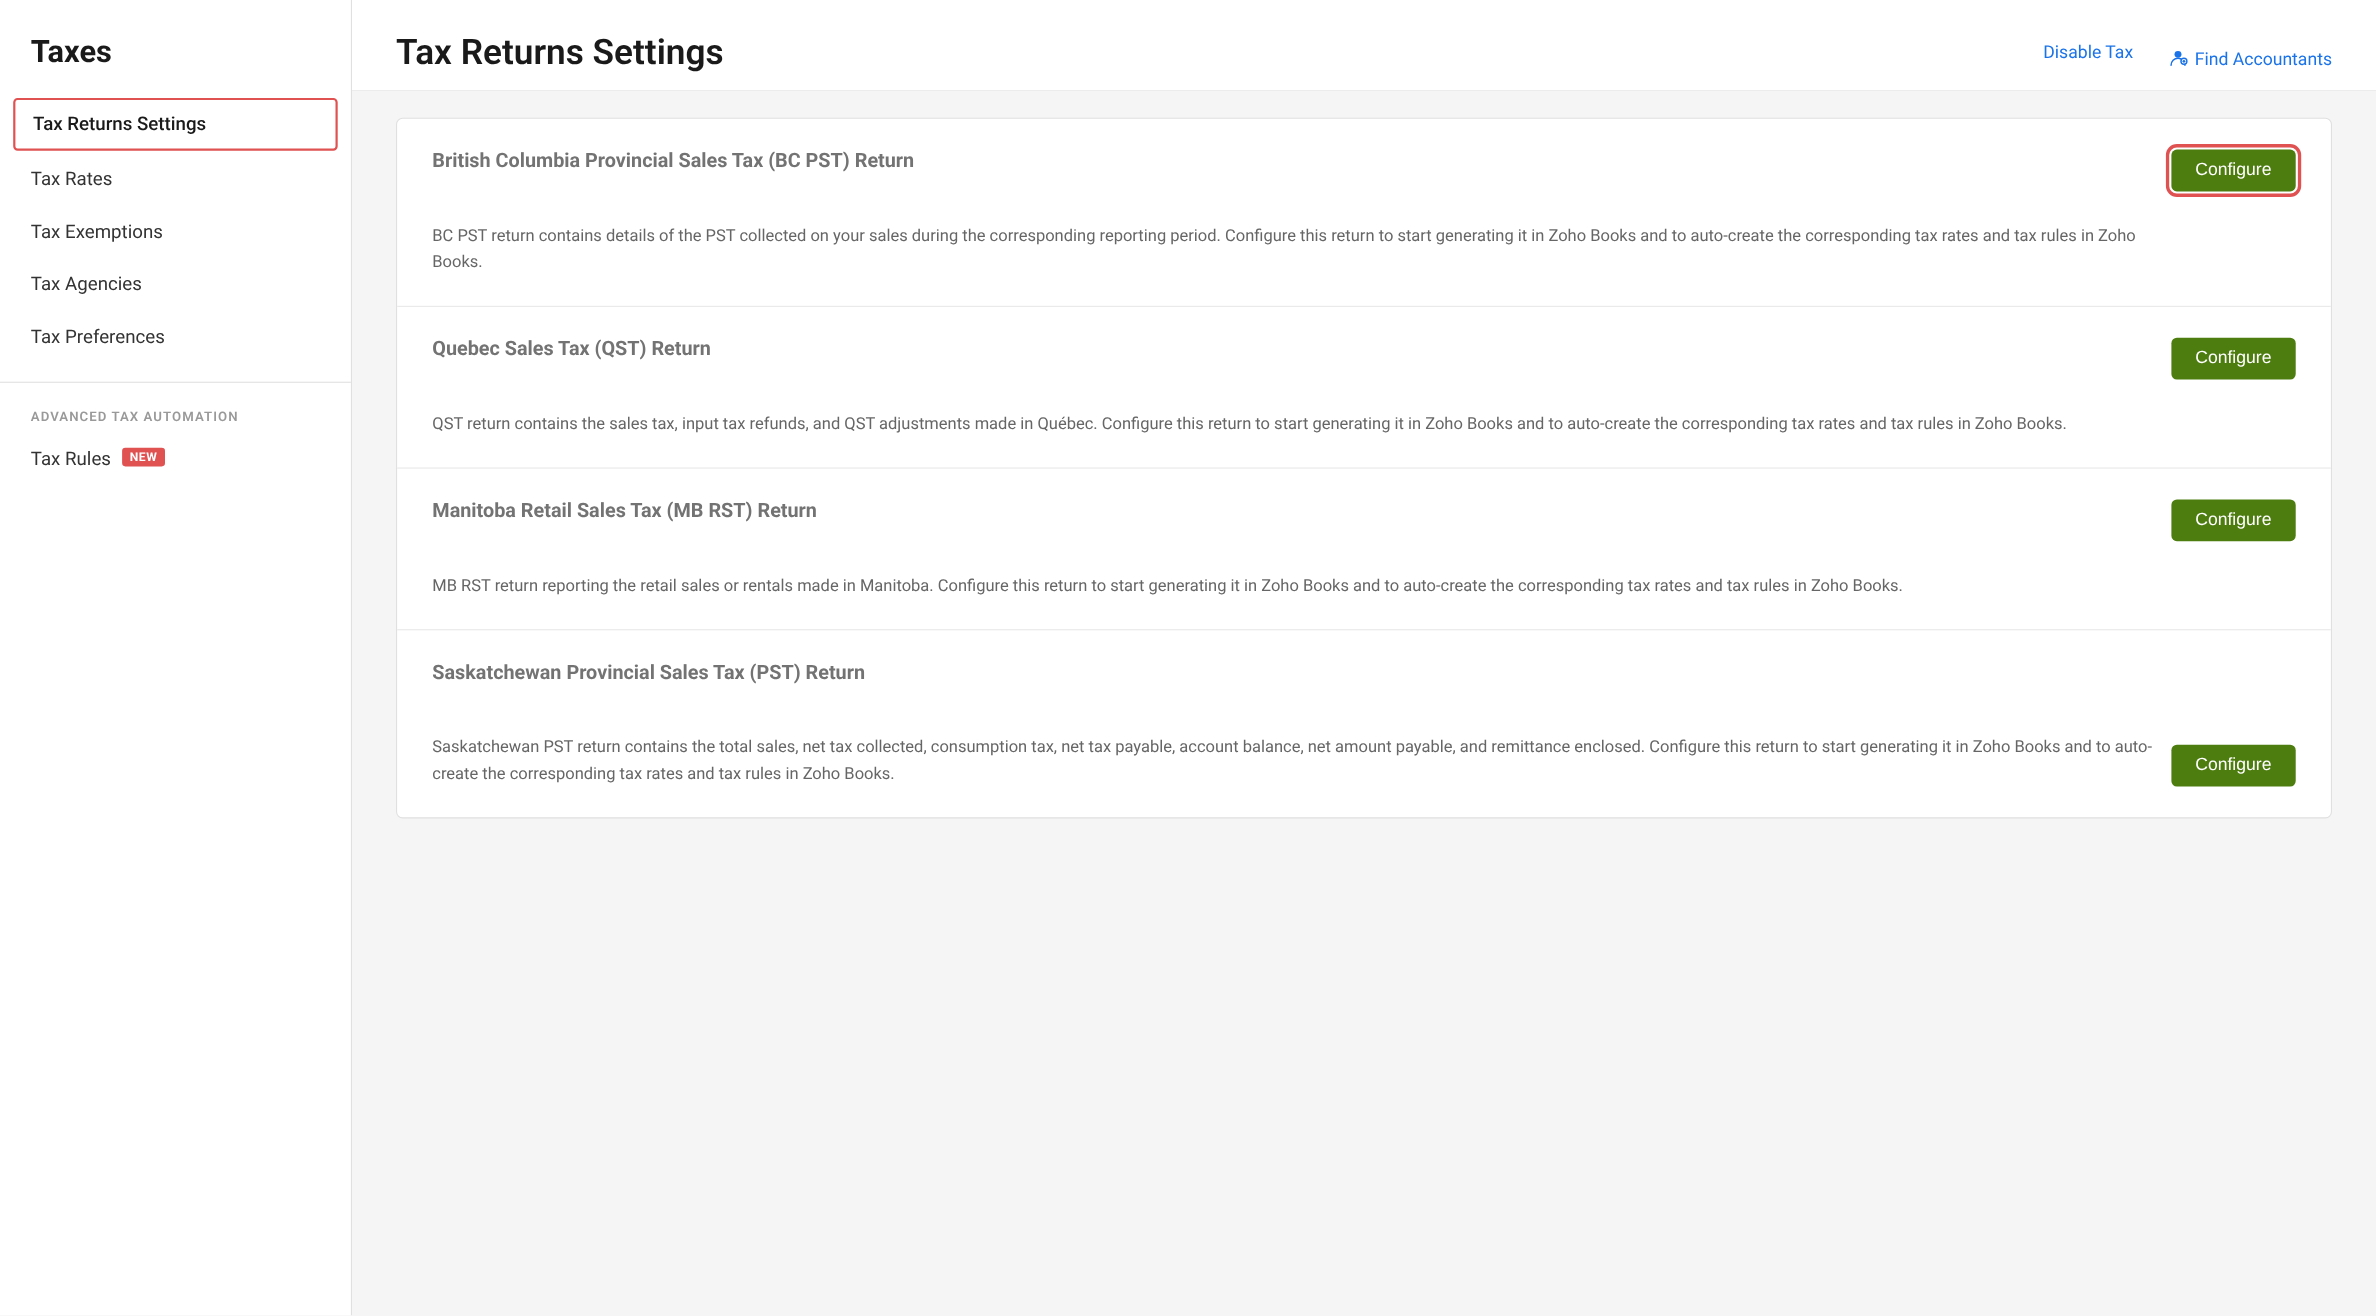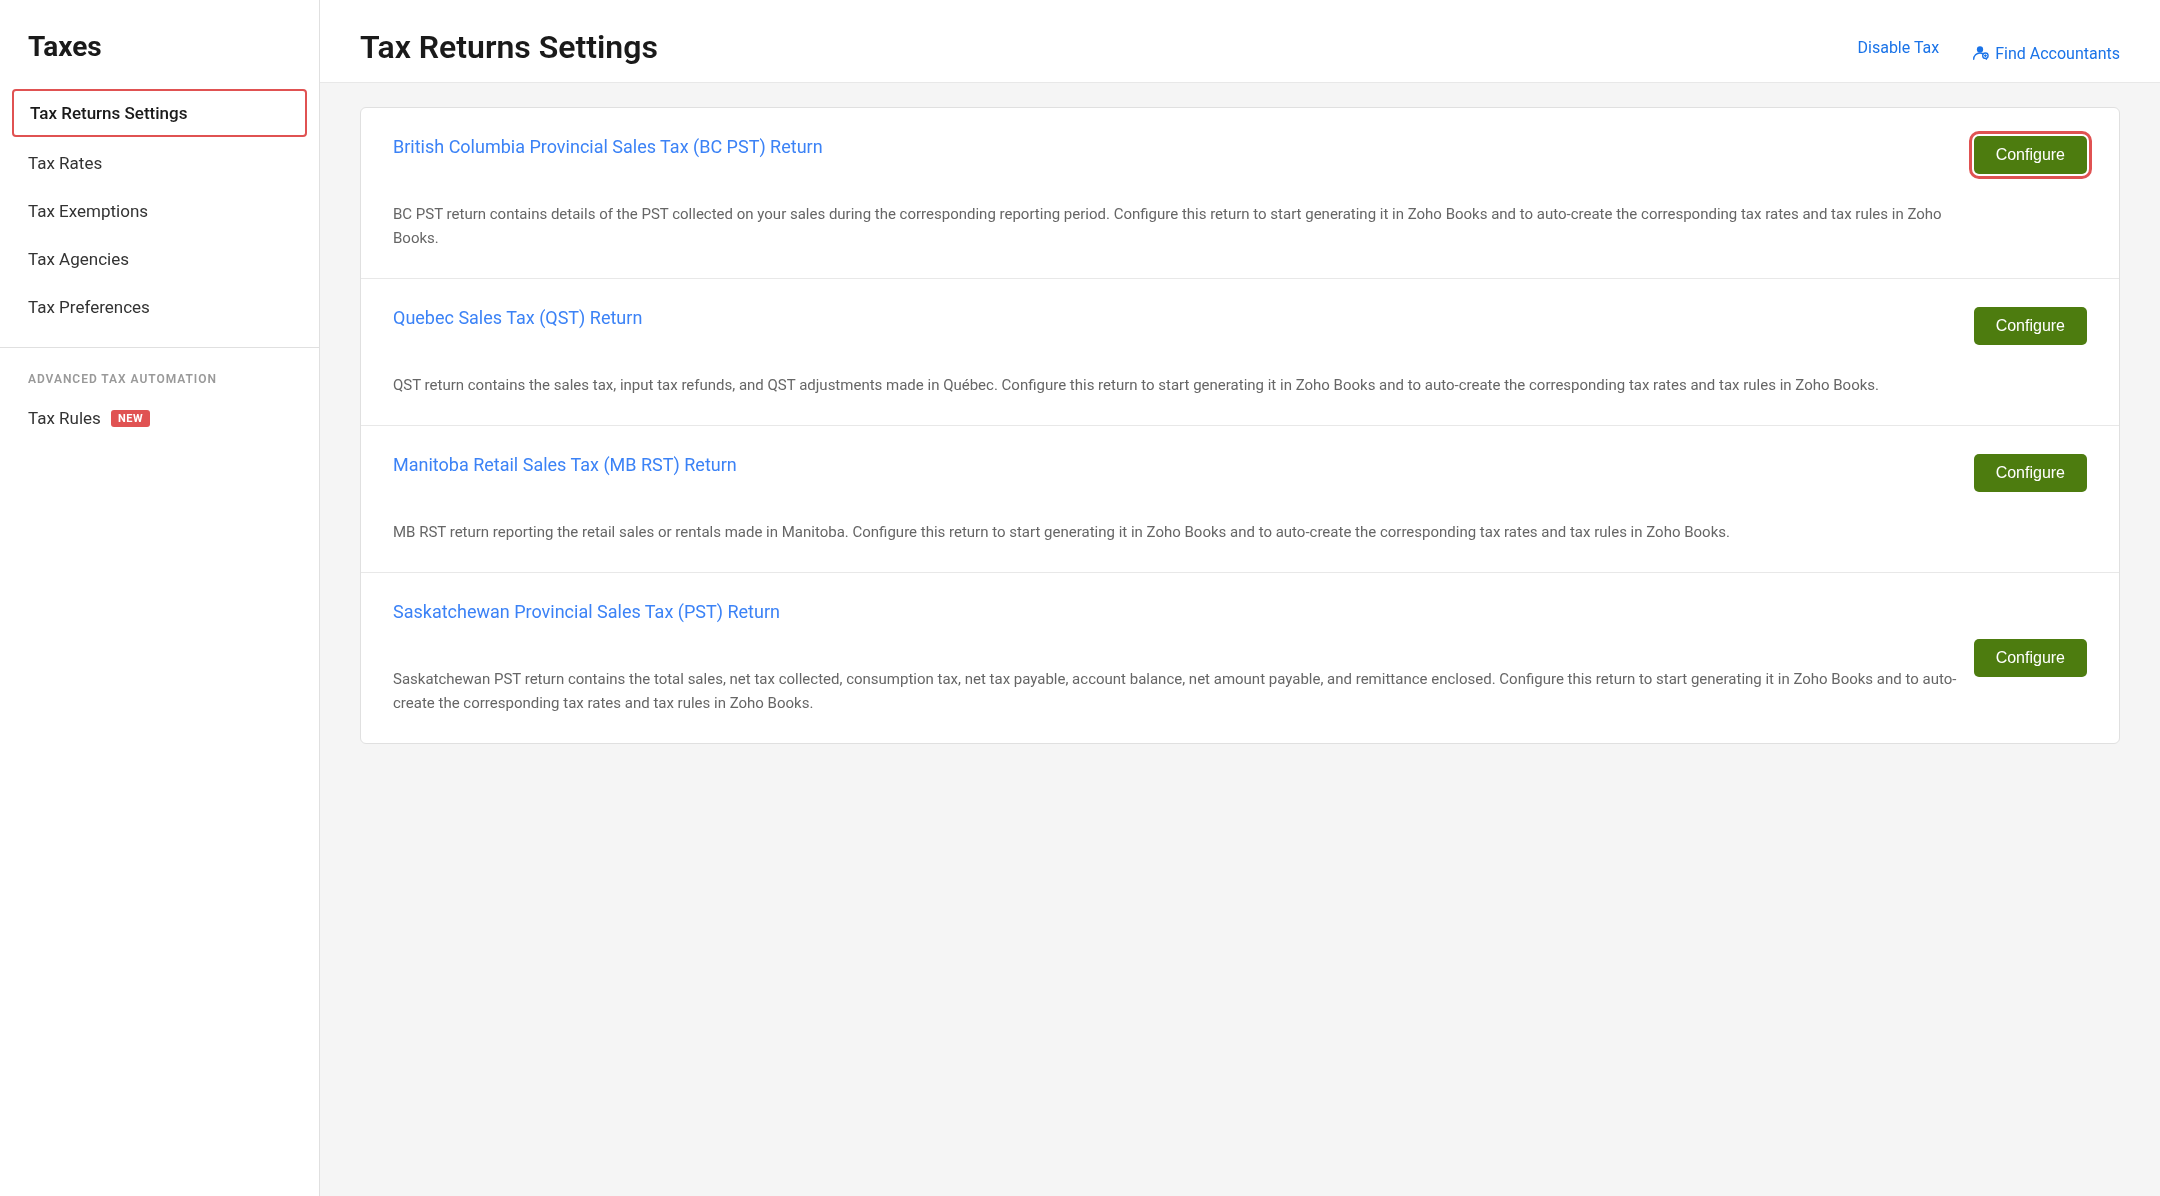--- a/index.html
+++ b/index.html
@@ -63,21 +63,21 @@
       font-size: 12px;
       font-weight: 600;
       color: #999;
       letter-spacing: 0.08em;
       padding: 8px 28px 8px 28px;
       text-transform: uppercase;
     }
 
     .sidebar-item-with-badge {
       display: flex;
-      align-items: flex-end;
+      align-items: flex-start;
       gap: 10px;
       padding: 14px 28px;
       font-size: 17px;
       color: #333;
       cursor: pointer;
     }
 
     .new-badge {
       background: #e05252;
       color: #fff;
@@ -150,22 +150,22 @@
 
     .cards-container {
       background: #fff;
       border: 1px solid #e0e0e0;
       border-radius: 6px;
       overflow: hidden;
     }
 
     .tax-card-title {
       font-size: 18px;
-      font-weight: 400;
-      color: #3b82f6;
+      font-weight: 700;
+      color: #737373;
       margin-bottom: 12px;
     }
 
     .tax-card-description {
       font-size: 15px;
       color: #666;
       line-height: 1.6;
       margin-top: 45px;
     }
 
@@ -256,21 +256,21 @@
           </div>
           <button class="configure-btn">Configure</button>
         </div>
         <div style="display: flex; align-items: flex-start; justify-content: flex-start; gap: 24px; padding: 28px 32px; border-top: 1px solid rgb(232, 232, 232);">
           <div style="flex: 1 1 0%;">
             <div class="tax-card-title">Manitoba Retail Sales Tax (MB RST) Return</div>
             <div class="tax-card-description">MB RST return reporting the retail sales or rentals made in Manitoba. Configure this return to start generating it in Zoho Books and to auto-create the corresponding tax rates and tax rules in Zoho Books.</div>
           </div>
           <button class="configure-btn">Configure</button>
         </div>
-        <div style="display: flex; align-items: center; justify-content: space-between; padding: 28px 32px; border-top: 1px solid rgb(232, 232, 232);">
+        <div style="display: flex; align-items: flex-end; justify-content: space-between; padding: 28px 32px; border-top: 1px solid rgb(232, 232, 232);">
           <div style="flex: 1 1 0%;">
             <div class="tax-card-title">Saskatchewan Provincial Sales Tax (PST) Return</div>
             <div class="tax-card-description">Saskatchewan PST return contains the total sales, net tax collected, consumption tax, net tax payable, account balance, net amount payable, and remittance enclosed. Configure this return to start generating it in Zoho Books and to auto-create the corresponding tax rates and tax rules in Zoho Books.</div>
           </div>
           <button class="configure-btn">Configure</button>
         </div>
       </div>
   </div>
 </div>
 

